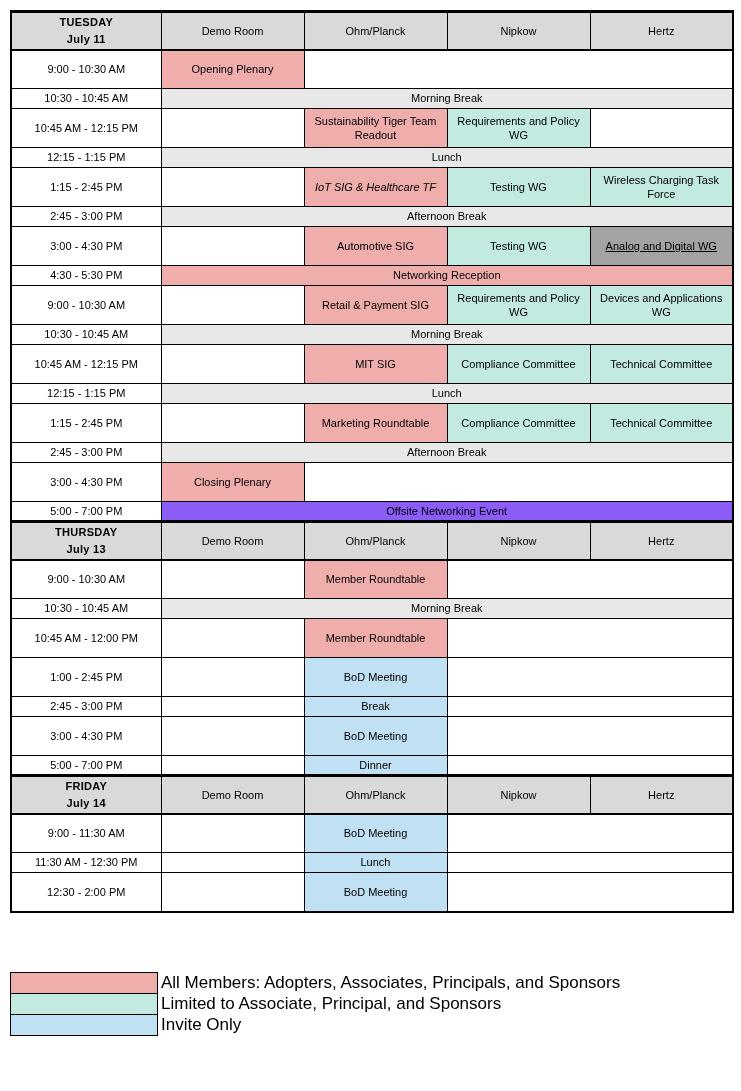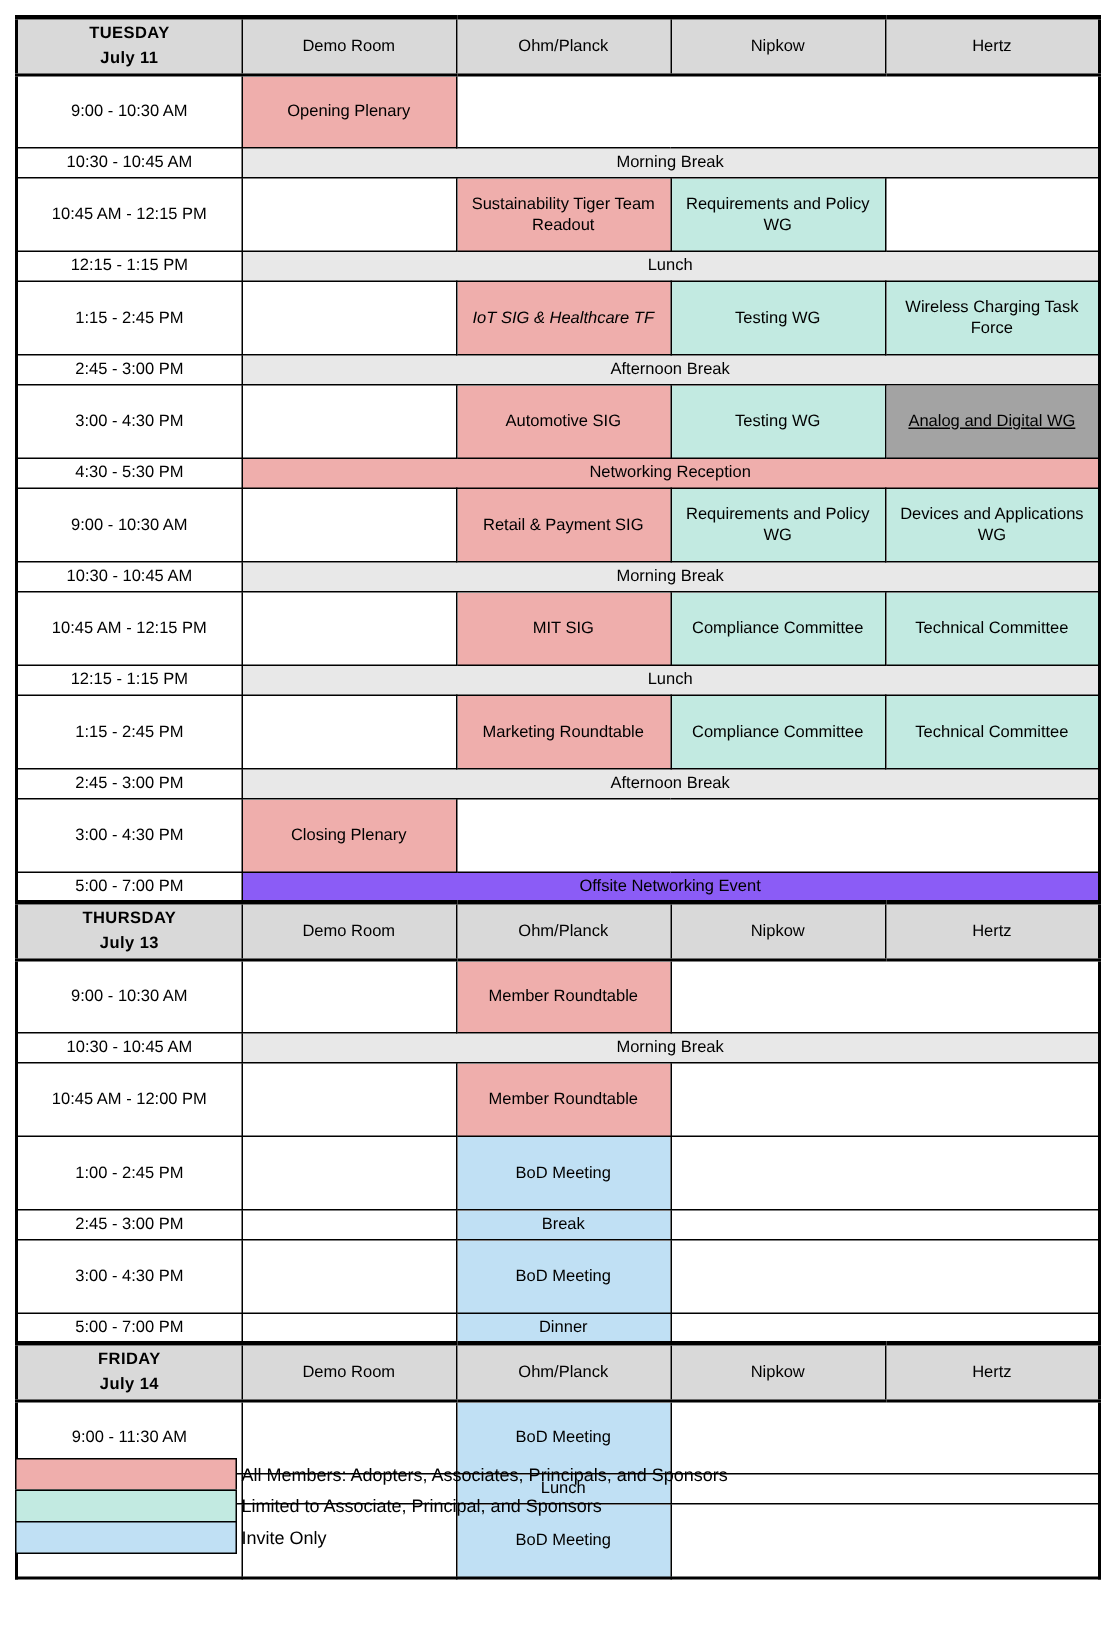--- a/index.html
+++ b/index.html
@@ -23,33 +23,33 @@
     border: 1px solid #000;
     text-align: center;
     vertical-align: middle;
     padding: 1px 2px;
     font-size: 11px;
     line-height: 1.3;
     overflow: hidden;
   }
   tr.day-row { height: 38px; }
   tr.day-row td { border-top: 3px solid #000; border-bottom: 2px solid #000; }
-  tr.tall { height: 49px; }
+  tr.tall { height: 39px; }
   tr.short { height: 20px; }
   td.day-head { font-weight: bold; font-size: 11.5px; letter-spacing: 0.3px; }
   td.day-head div { line-height: 1.5; }
   td.room-head { font-size: 11.5px; }
   td.time { font-size: 11.5px; background: #ffffff; }
   .legend { position: absolute; left: 10px; top: 972px; }
   .legend-row { display: flex; align-items: stretch; height: 22px; }
   .legend-row + .legend-row { margin-top: -1px; }
   .legend-swatch { width: 148px; border: 1px solid #000; flex: 0 0 148px; }
   .legend-label {
     display: flex; align-items: center;
-    padding-left: 3px; font-size: 12px; white-space: nowrap;
+    padding-left: 3px; font-size: 17px; white-space: nowrap;
   }
 </style>
 </head>
 <body>
 
 <table class="schedule">
   <colgroup>
     <col class="c-time">
     <col class="c-room">
     <col class="c-room">

